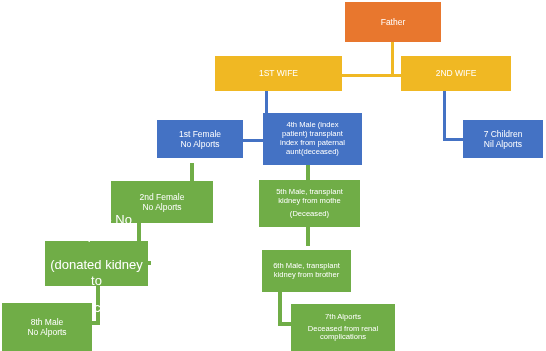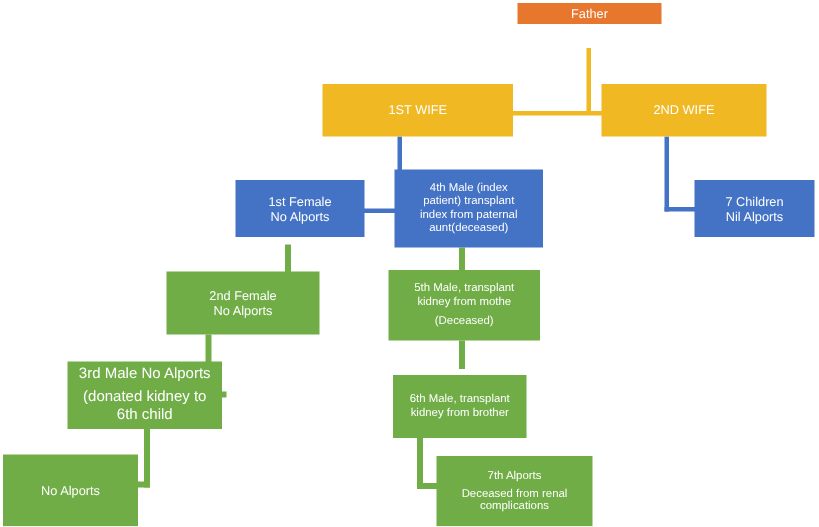--- a/index.html
+++ b/index.html
@@ -74,21 +74,21 @@
   <div class="conn c-green" style="left:96px; top:286px; width:4px; height:39px;"></div>
   <div class="conn c-green" style="left:88px; top:321px; width:12px; height:4px;"></div>
 
   <div class="conn c-green" style="left:306px; top:165px; width:4px; height:16px;"></div>
 
   <div class="conn c-green" style="left:306px; top:227px; width:4px; height:19px;"></div>
 
   <div class="conn c-green" style="left:278px; top:287px; width:4px; height:39px;"></div>
   <div class="conn c-green" style="left:278px; top:322px; width:16px; height:4px;"></div>
 
-  <div class="node n-father" style="left:345px; top:2px; width:96px; height:14px; font-size:8.5px;">
+  <div class="node n-father" style="left:345px; top:2px; width:96px; height:40px; font-size:8.5px;">
     <span class="line">Father</span>
   </div>
 
   <div class="node n-wife" style="left:215px; top:56px; width:127px; height:35px; font-size:8.5px;">
     <span class="line">1ST WIFE</span>
   </div>
 
   <div class="node n-wife" style="left:401px; top:56px; width:110px; height:35px; font-size:8.5px;">
     <span class="line">2ND WIFE</span>
   </div>
@@ -114,32 +114,33 @@
     <span class="line">2nd Female</span>
     <span class="line">No Alports</span>
   </div>
 
   <div class="node n-green" style="left:259px; top:180px; width:101px; height:47px; font-size:7.6px;">
     <span class="line">5th Male, transplant</span>
     <span class="line">kidney from mothe</span>
     <span class="line" style="margin-top:4px;">(Deceased)</span>
   </div>
 
-  <div class="node n-green" style="left:45px; top:241px; width:103px; height:45px; font-size:10px;">
+  <div class="node n-green" style="left:45px; top:241px; width:103px; height:45px; font-size:13px;gap:12px;">
     <span class="line">3rd Male No Alports</span>
     <span class="line" style="margin-top:3px;">(donated kidney to</span>
     <span class="line">6th child</span>
   </div>
 
   <div class="node n-green" style="left:262px; top:250px; width:89px; height:42px; font-size:7.6px;">
     <span class="line">6th Male, transplant</span>
     <span class="line">kidney from brother</span>
   </div>
 
   <div class="node n-green" style="left:2px; top:303px; width:90px; height:48px; font-size:8.5px;">
+    <span class="line">8th Male</span>
     <span class="line">No Alports</span>
   </div>
 
   <div class="node n-green" style="left:291px; top:304px; width:104px; height:47px; font-size:7.6px;">
     <span class="line">7th Alports</span>
     <span class="line" style="margin-top:3px;">Deceased from renal</span>
     <span class="line">complications</span>
   </div>
 
 </div>

